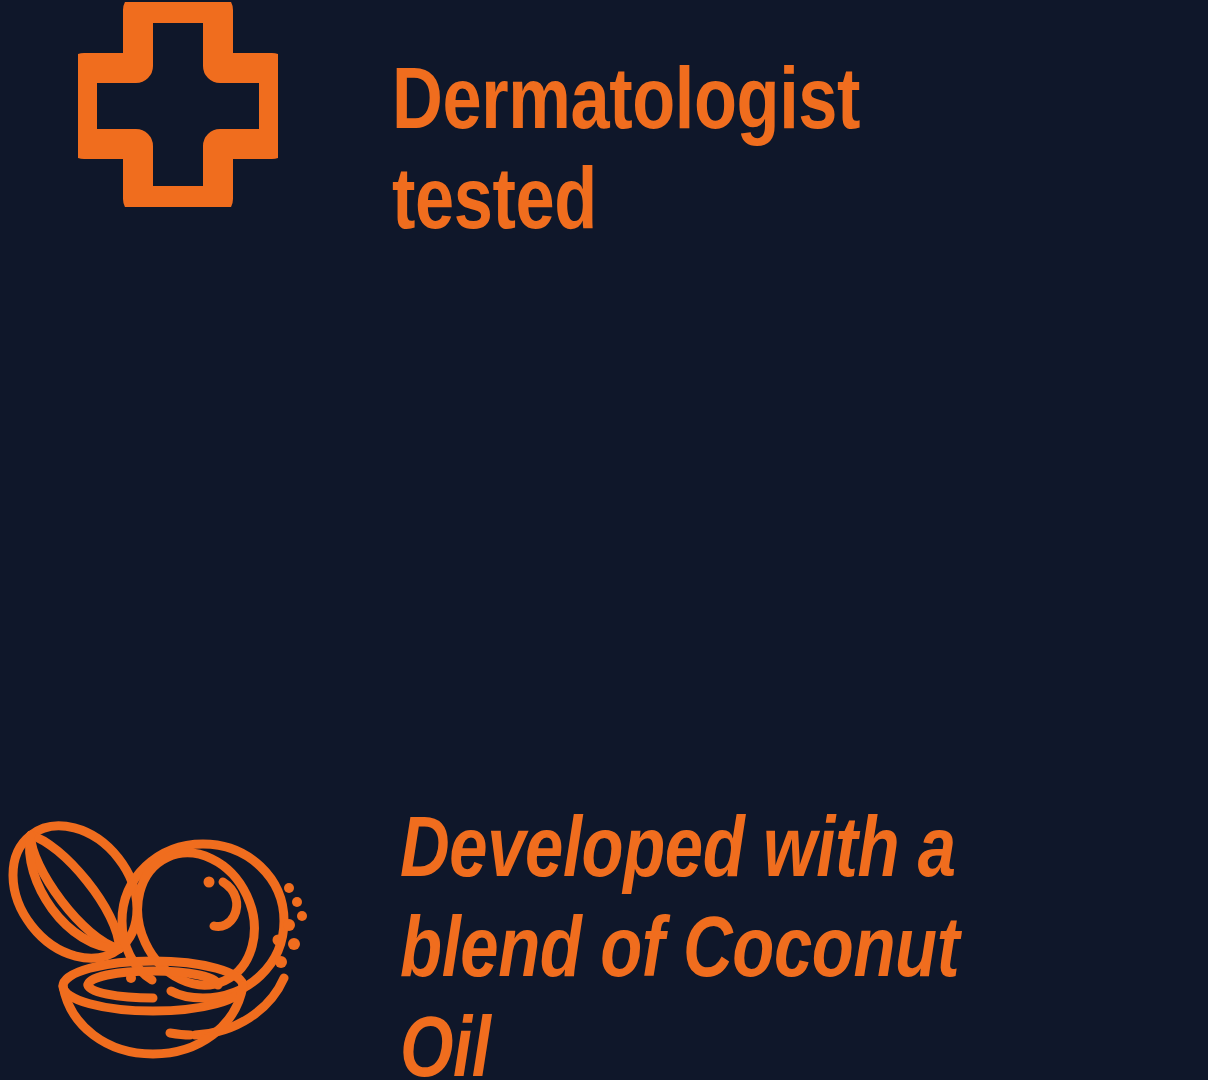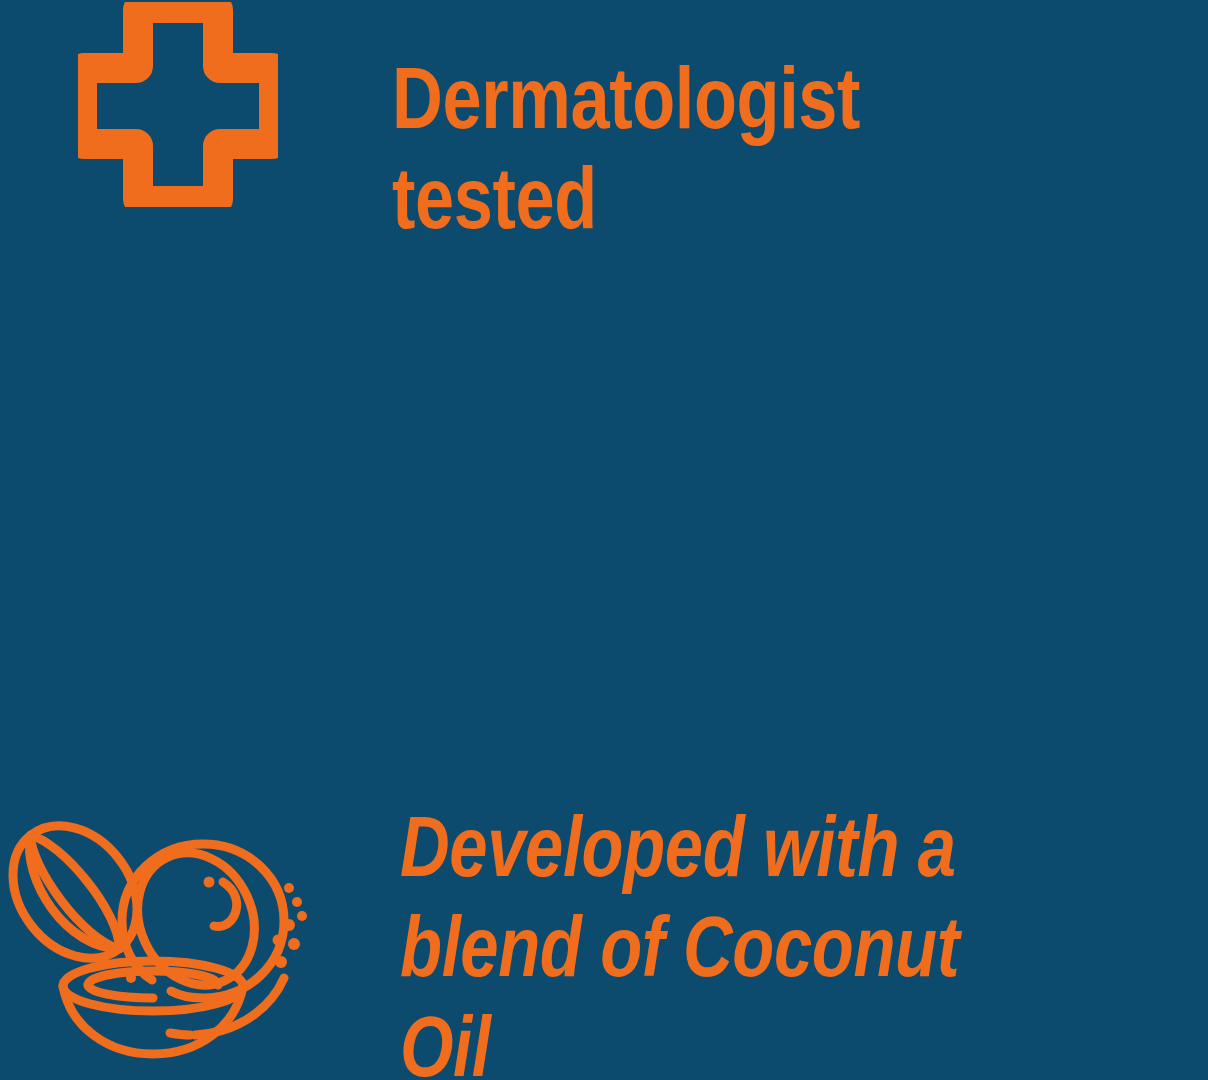--- a/index.html
+++ b/index.html
@@ -12,21 +12,21 @@
     height: 1080px;
     font-family: "Liberation Sans", sans-serif;
     overflow: hidden;
     position: relative;
   }
 
   #benefits-panel {
     position: relative;
     width: 1208px;
     height: 1080px;
-    background: #0c4a6e;
+    background: #0f172a;
   }
 
   .benefit-row {
     position: absolute;
     display: flex;
     align-items: flex-start;
     left: 0;
     width: 1208px;
   }
 

